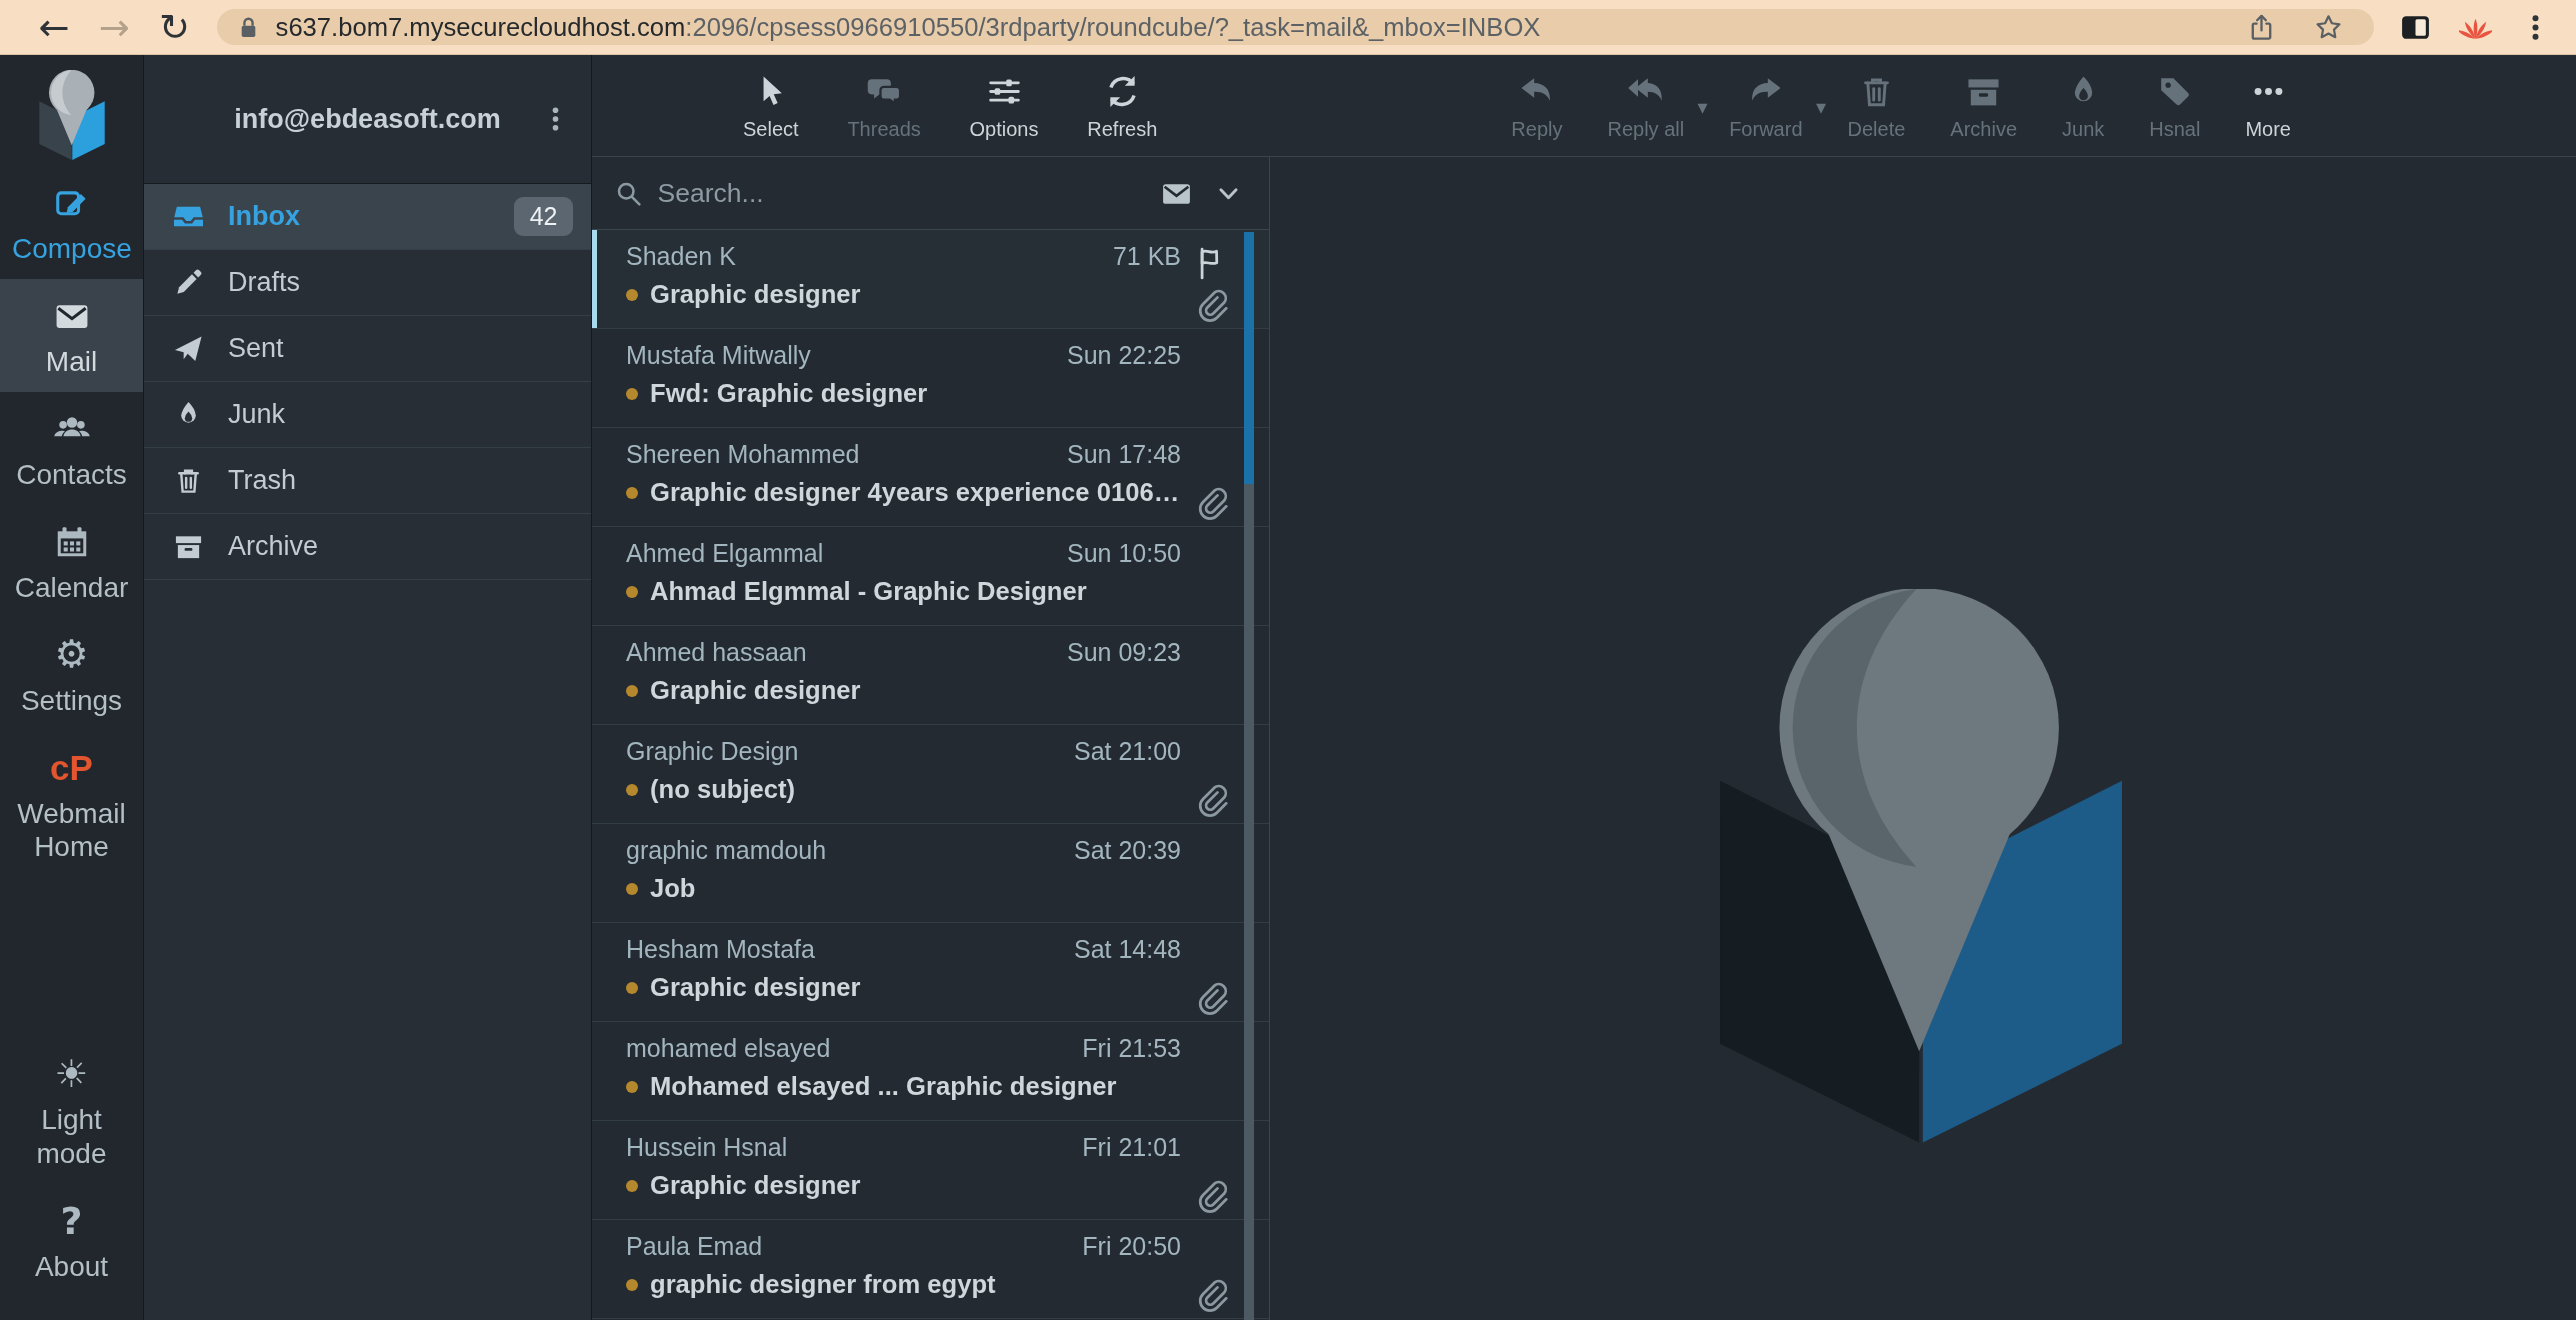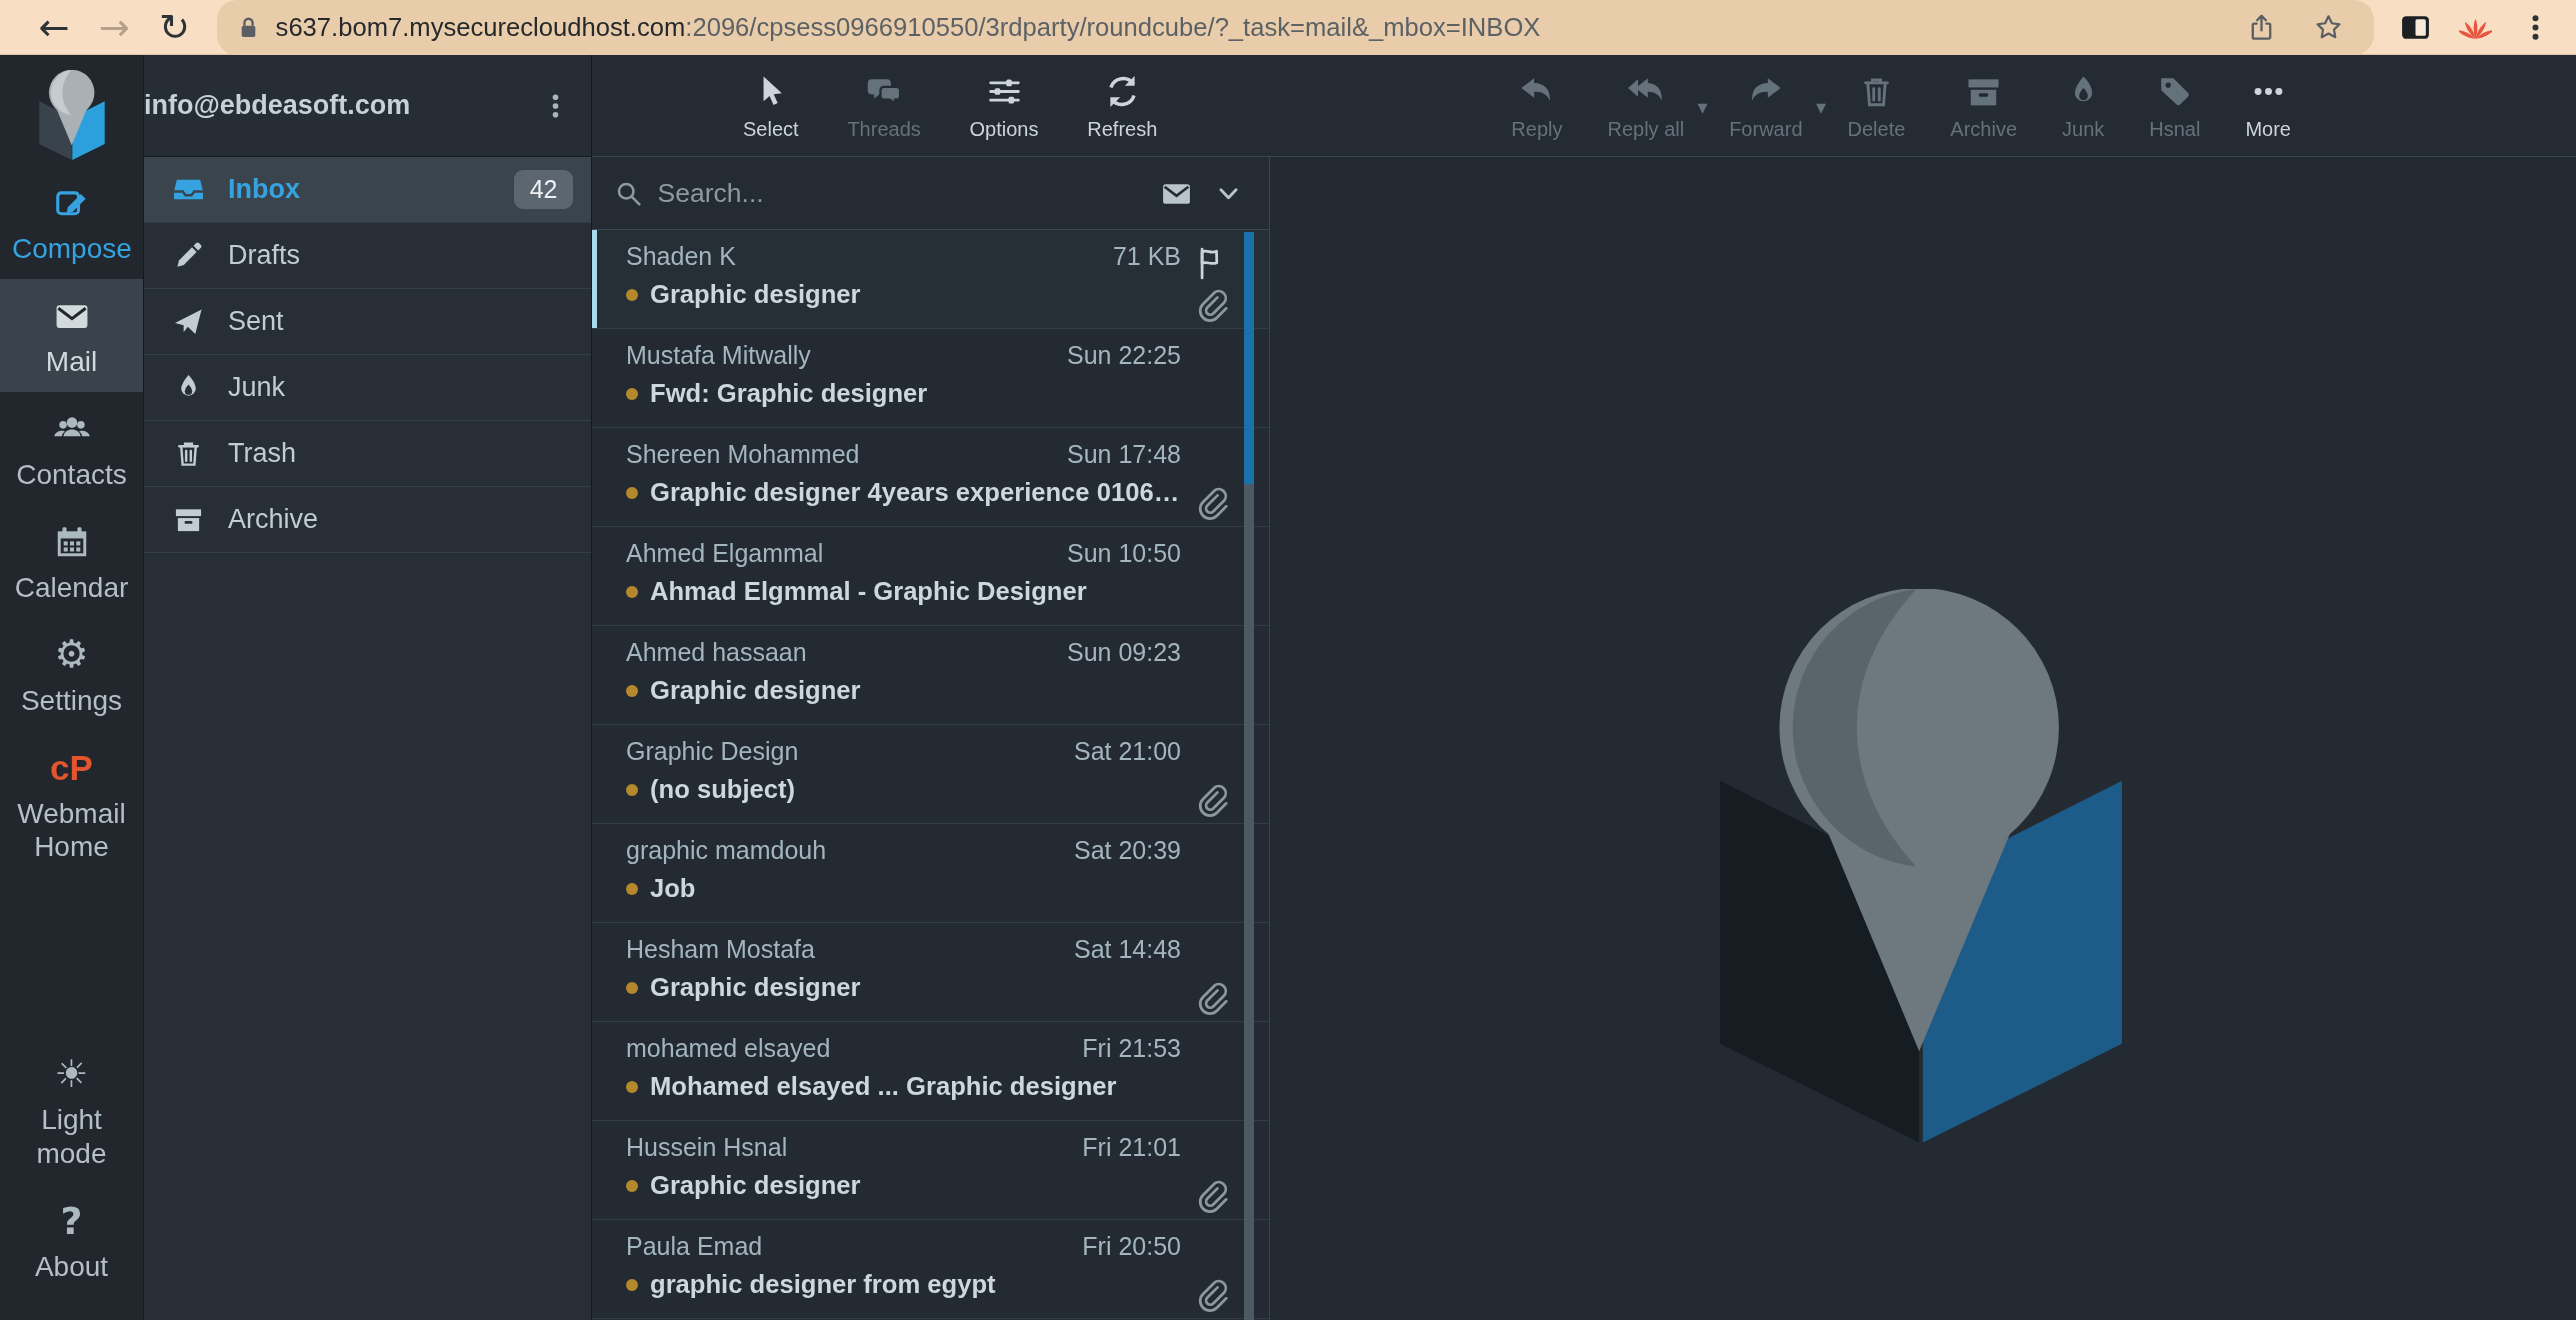--- a/index.html
+++ b/index.html
@@ -13,21 +13,21 @@
   .glyph{font-family:"DejaVu Sans",sans-serif;line-height:1}
   svg{display:block}
   .icon{display:inline-flex;align-items:center;justify-content:center;color:inherit}
   .icon svg{width:1em;height:1em}
 
   
   .browser-bar{height:55px;background:var(--chrome);display:flex;align-items:center;
     padding:0 24px;border-bottom:0.9px solid #dcc3a6;color:#33383d}
   .b-btn{font-size:37px;color:#2e3338;margin:0 14.6px;cursor:default;line-height:1}
   .b-btn.dim{color:#b3a18c}
-  .url-pill{flex:1;height:55px;background:var(--pill);border-radius:20px;margin:0 16.4px 0 12.8px;
+  .url-pill{flex:1;height:36px;background:var(--pill);border-radius:20px;margin:0 16.4px 0 12.8px;
     display:flex;align-items:center;padding:0 16.4px;min-width:0}
   .url-pill .icon{font-size:29px;color:#595f63;margin-right:12.8px}
   .url-text{font-size:25.6px;white-space:nowrap;overflow:hidden;flex:1}
   .url-host{color:#26292c}
   .url-path{color:#5c6166}
   .pill-actions{display:flex;align-items:center;gap:24px;margin-left:14.6px;color:#595f63}
   .pill-actions .icon{font-size:31px}
   .chrome-right{display:flex;align-items:center;gap:27px;margin-left:9px;color:#2e3338}
   .chrome-right .icon{font-size:33px}
 
@@ -45,21 +45,21 @@
   .nav-lbl{font-size:28px;text-align:center;line-height:1.2;max-width:119px}
   .nav-item.accent,.nav-item.accent .icon{color:var(--accent)}
   .nav-item.selected{background:#3a434b}
   .nav-item.selected .icon,.nav-item.selected .nav-lbl{color:#d2dade}
   .cp{color:var(--cp);font-weight:bold;font-size:35px;line-height:1}
   .nav-spacer{flex:1}
 
   
   .folders{width:448px;background:var(--folders-bg);--hole:#272e35;border-right:0.9px solid #14191e;
     display:flex;flex-direction:column;flex-shrink:0}
-  .folders-header{height:102px;flex-shrink:0;display:flex;align-items:center;
+  .folders-header{height:129px;flex-shrink:0;display:flex;align-items:center;justify-content:center;
     position:relative;border-bottom:0.9px solid #161b20;background:#262d34}
   .account{font-size:27px;font-weight:bold;color:#c7d1d7}
   .folders-kebab{position:absolute;right:20px;top:50%;transform:translateY(-50%);
     font-size:31px;color:#aab5bc}
   .folder-row{height:66px;display:flex;align-items:center;padding:0 18px 0 29px;
     border-bottom:0.9px solid #333e46;color:#c2ccd2;cursor:default}
   .folder-row .icon{font-size:31px;margin-right:24px;color:#c2ccd2}
   .folder-lbl{font-size:27px}
   .folder-row.selected{background:#3a444d;--hole:#3a444d}
   .folder-row.selected .icon,.folder-row.selected .folder-lbl{color:var(--accent);font-weight:bold}

